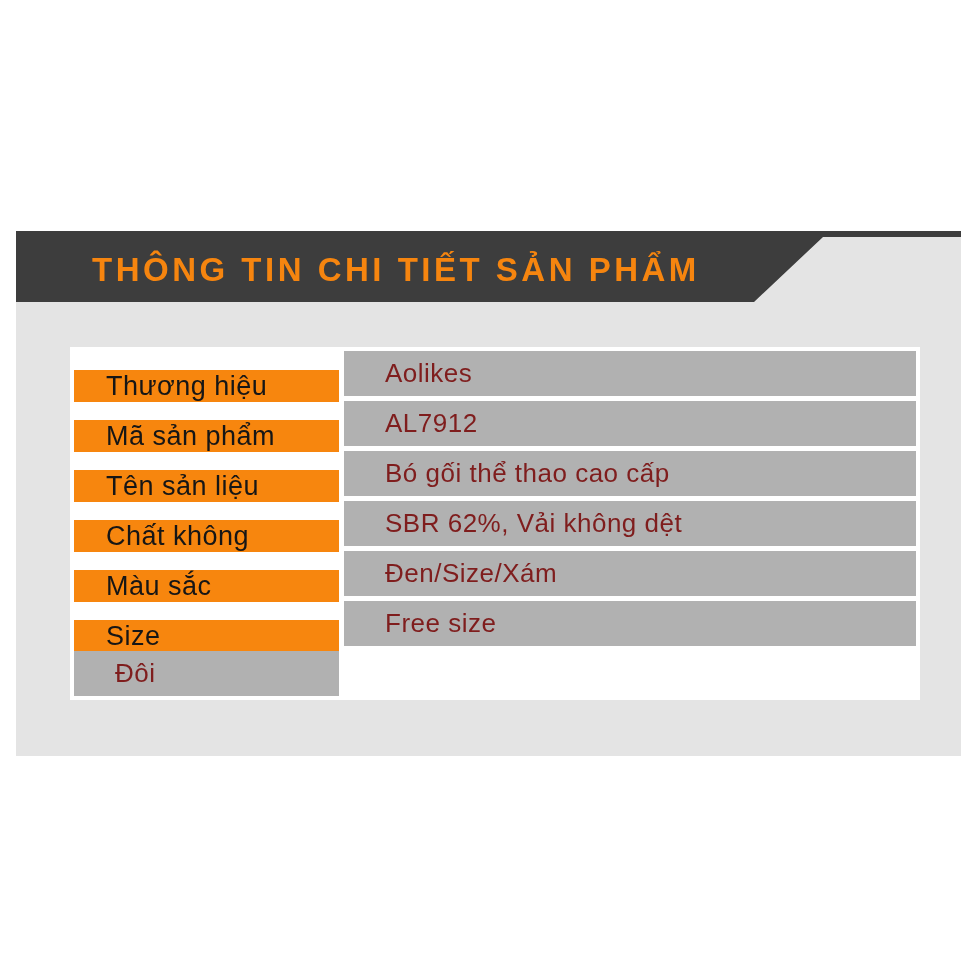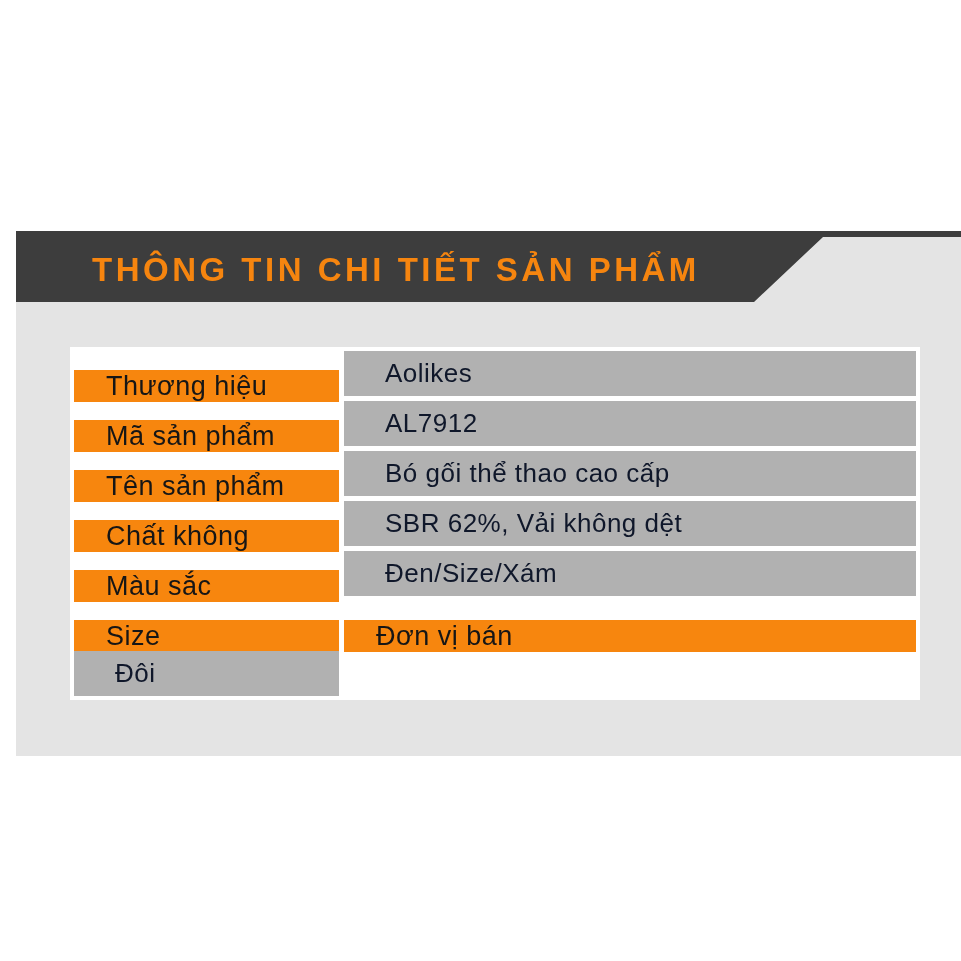--- a/index.html
+++ b/index.html
@@ -49,21 +49,21 @@
     color: #161616;
     display: flex; align-items: center;
     padding-left: 32px;
     font-size: 27px;
     letter-spacing: 0.5px;
     white-space: nowrap;
     margin-top: 19px;
   }
   .spec-value {
     background: #b1b1b1;
-    color: #0f172a;
+    color: #7f1d1d;
     display: flex; align-items: center;
     padding-left: 41px;
     font-size: 26px;
     letter-spacing: 0.5px;
     white-space: nowrap;
   }
 </style>
 </head>
 <body>
 
@@ -73,26 +73,26 @@
   <div class="banner-title">THÔNG TIN CHI TIẾT SẢN PHẨM</div>
 </div>
 
 <div class="spec-table">
   <div class="spec-label">Thương hiệu</div>
   <div class="spec-value">Aolikes</div>
 
   <div class="spec-label">Mã sản phẩm</div>
   <div class="spec-value">AL7912</div>
 
-  <div class="spec-label">Tên sản phẩm</div>
+  <div class="spec-label">Tên sản liệu</div>
   <div class="spec-value">Bó gối thể thao cao cấp</div>
 
   <div class="spec-label">Chất không</div>
   <div class="spec-value">SBR 62%, Vải không dệt</div>
 
   <div class="spec-label">Màu sắc</div>
   <div class="spec-value">Đen/Size/Xám</div>
 
   <div class="spec-label">Size</div>
+  <div class="spec-value">Free size</div>
 
-  <div class="spec-label">Đơn vị bán</div>
   <div class="spec-value">Đôi</div>
 </div>
 
 </body></html>

